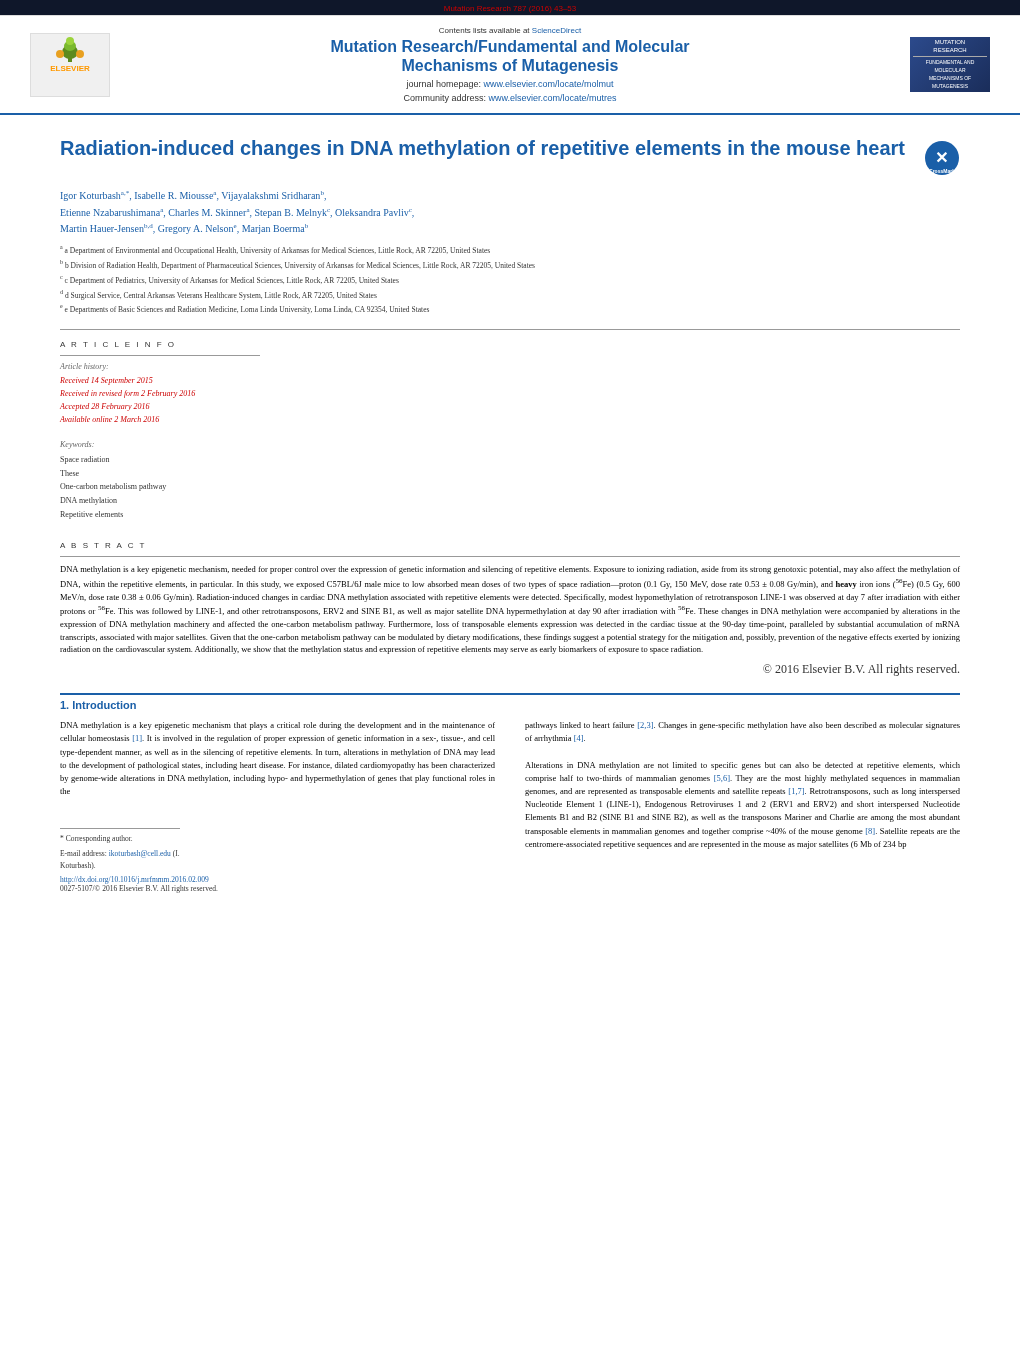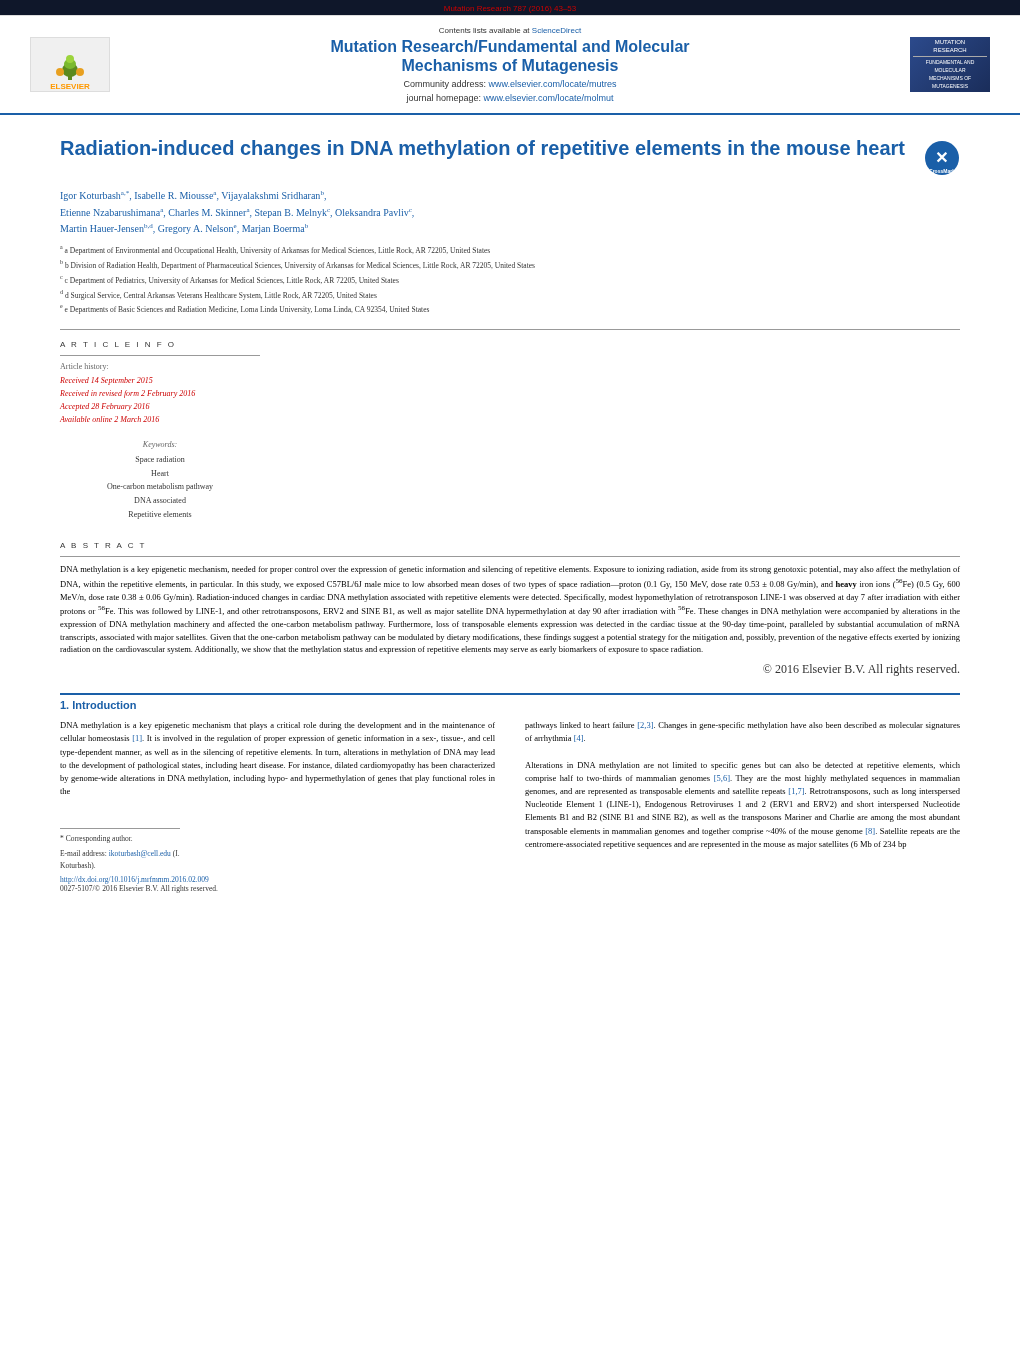--- a/index.html
+++ b/index.html
@@ -34,26 +34,26 @@
     .journal-header {
       display: flex;
       align-items: center;
       padding: 10px 30px;
       border-bottom: 2px solid #1a5fa8;
       background: #fff;
     }
 
     .elsevier-logo {
       width: 80px;
-      height: 55px;
+      height: 64px;
       background: #f0f0f0;
       display: flex;
       flex-direction: column;
       align-items: center;
-      justify-content: flex-end;
+      justify-content: flex-start;
       border: 1px solid #ddd;
       font-size: 7px;
       font-family: Arial, sans-serif;
       font-weight: bold;
       color: #f90;
       flex-shrink: 0;
     }
 
     .elsevier-logo-inner {
       display: flex;
@@ -201,34 +201,34 @@
     }
 
     .article-info-divider {
       border: none;
       border-top: 1px solid #999;
       margin-bottom: 6px;
     }
 
     .article-info-label {
       font-size: 8px;
+      font-style: italic;
       color: #666;
       margin-bottom: 4px;
     }
 
     .article-info-dates {
       font-size: 8px;
       color: #c00;
       font-style: italic;
       line-height: 1.6;
     }
 
     .keywords-section {
       margin-top: 14px;
-      text-align: center;
     }
 
     .keywords-label {
       font-size: 8px;
       font-style: italic;
       color: #666;
       margin-bottom: 4px;
     }
 
     .keywords-list {
@@ -340,26 +340,26 @@
     <div class="journal-header-center">
       <div class="sciencedirect-link">
         <span>Contents lists available at</span>
         <span style="color:#1a5fa8;">ScienceDirect</span>
       </div>
       <div class="journal-title">
         <span>Mutation Research/Fundamental and Molecular</span><br>
         <span>Mechanisms of Mutagenesis</span>
       </div>
       <div class="journal-subtitle">
+        <span>journal homepage:</span>
+        <span style="color:#1a5fa8;">www.elsevier.com/locate/molmut</span>
+      </div>
+      <div class="journal-subtitle">
         <span>Community address:</span>
         <span style="color:#1a5fa8;">www.elsevier.com/locate/mutres</span>
-      </div>
-      <div class="journal-subtitle">
-        <span>journal homepage:</span>
-        <span style="color:#1a5fa8;">www.elsevier.com/locate/molmut</span>
       </div>
     </div>
 
     <div class="journal-logo">
       <div class="journal-logo-text">
         MUTATION<br>RESEARCH<br>
         <div style="border-top:1px solid #aaa; margin:2px 0;"></div>
         <span style="font-size:5px;">FUNDAMENTAL AND MOLECULAR<br>MECHANISMS OF MUTAGENESIS</span>
       </div>
     </div>
@@ -404,23 +404,23 @@
           <div>Received 14 September 2015</div>
           <div>Received in revised form 2 February 2016</div>
           <div>Accepted 28 February 2016</div>
           <div>Available online 2 March 2016</div>
         </div>
 
         <div class="keywords-section">
           <div class="keywords-label">Keywords:</div>
           <div class="keywords-list">
             <div>Space radiation</div>
-            <div>Heart</div>
+            <div>These</div>
             <div>One-carbon metabolism pathway</div>
-            <div>DNA associated</div>
+            <div>DNA methylation</div>
             <div>Repetitive elements</div>
           </div>
         </div>
       </div>
 
       <div class="right-col">
         <div class="section-header">A B S T R A C T</div>
         <hr class="article-info-divider">
         <div class="abstract-text">
           DNA methylation is a key epigenetic mechanism, needed for proper control over the expression of genetic information and silencing of repetitive elements. Exposure to ionizing radiation, aside from its strong genotoxic potential, may also affect the methylation of DNA, within the repetitive elements, in particular. In this study, we exposed C57BL/6J male mice to low absorbed mean doses of two types of space radiation—proton (0.1 Gy, 150 MeV, dose rate 0.53 ± 0.08 Gy/min), and <span style="font-weight:bold;">heavy</span> iron ions (<sup>56</sup>Fe) (0.5 Gy, 600 MeV/n, dose rate 0.38 ± 0.06 Gy/min). Radiation-induced changes in cardiac DNA methylation associated with repetitive elements were detected. Specifically, modest hypomethylation of retrotransposon LINE-1 was observed at day 7 after irradiation with either protons or <sup>56</sup>Fe. This was followed by LINE-1, and other retrotransposons, ERV2 and SINE B1, as well as major satellite DNA hypermethylation at day 90 after irradiation with <sup>56</sup>Fe. These changes in DNA methylation were accompanied by alterations in the expression of DNA methylation machinery and affected the one-carbon metabolism pathway. Furthermore, loss of transposable elements expression was detected in the cardiac tissue at the 90-day time-point, paralleled by substantial accumulation of mRNA transcripts, associated with major satellites. Given that the one-carbon metabolism pathway can be modulated by dietary modifications, these findings suggest a potential strategy for the mitigation and, possibly, prevention of the negative effects exerted by ionizing radiation on the cardiovascular system. Additionally, we show that the methylation status and expression of repetitive elements may serve as early biomarkers of exposure to space radiation.

